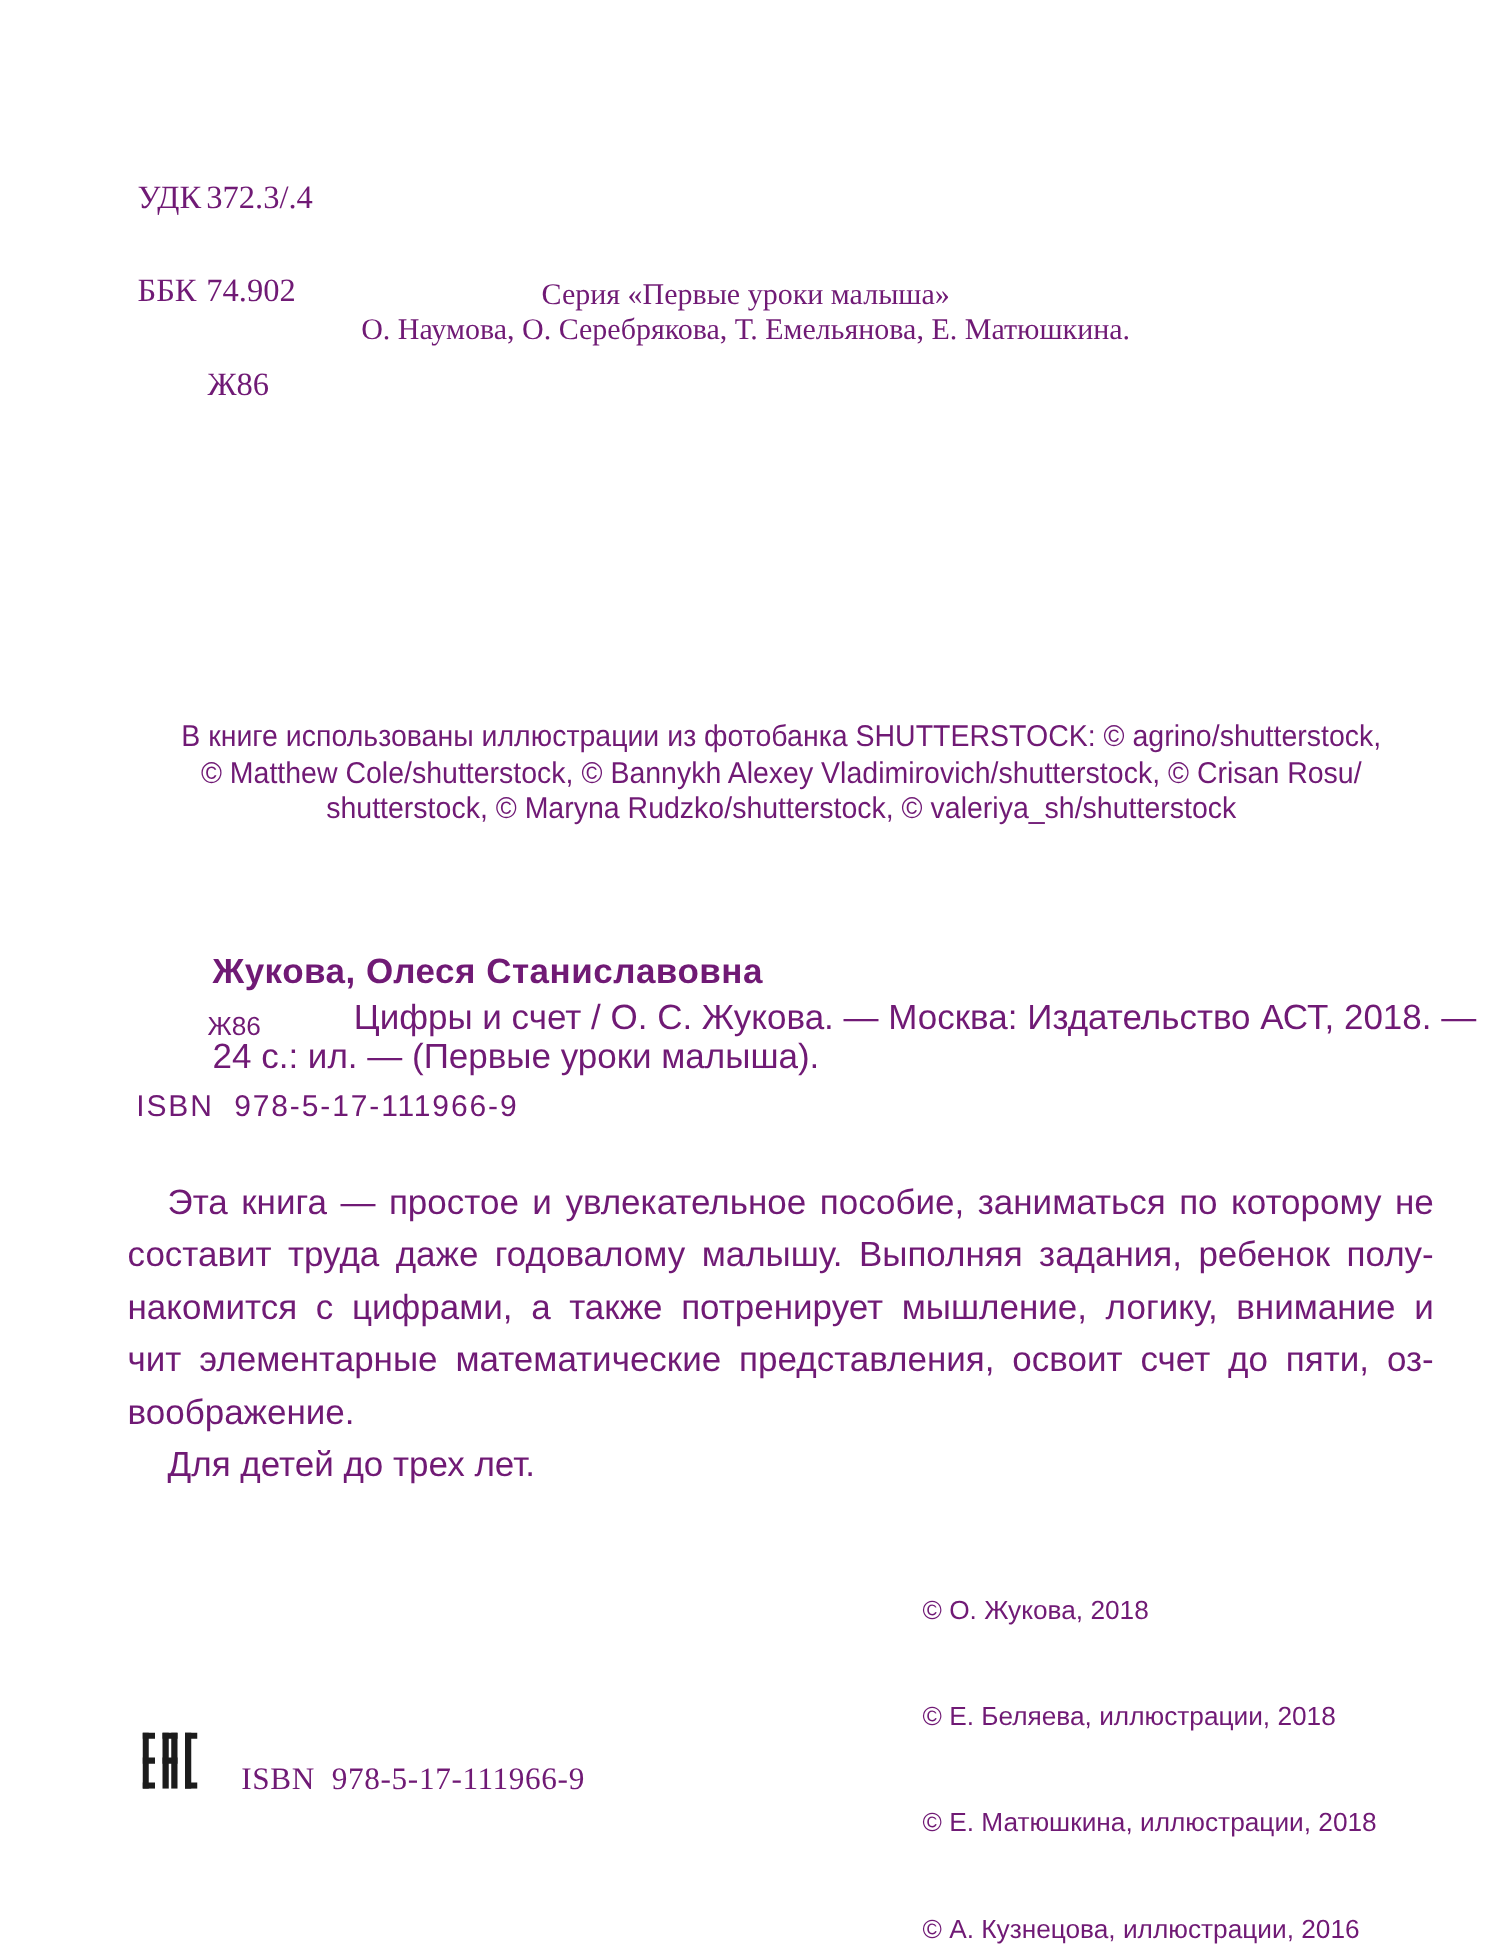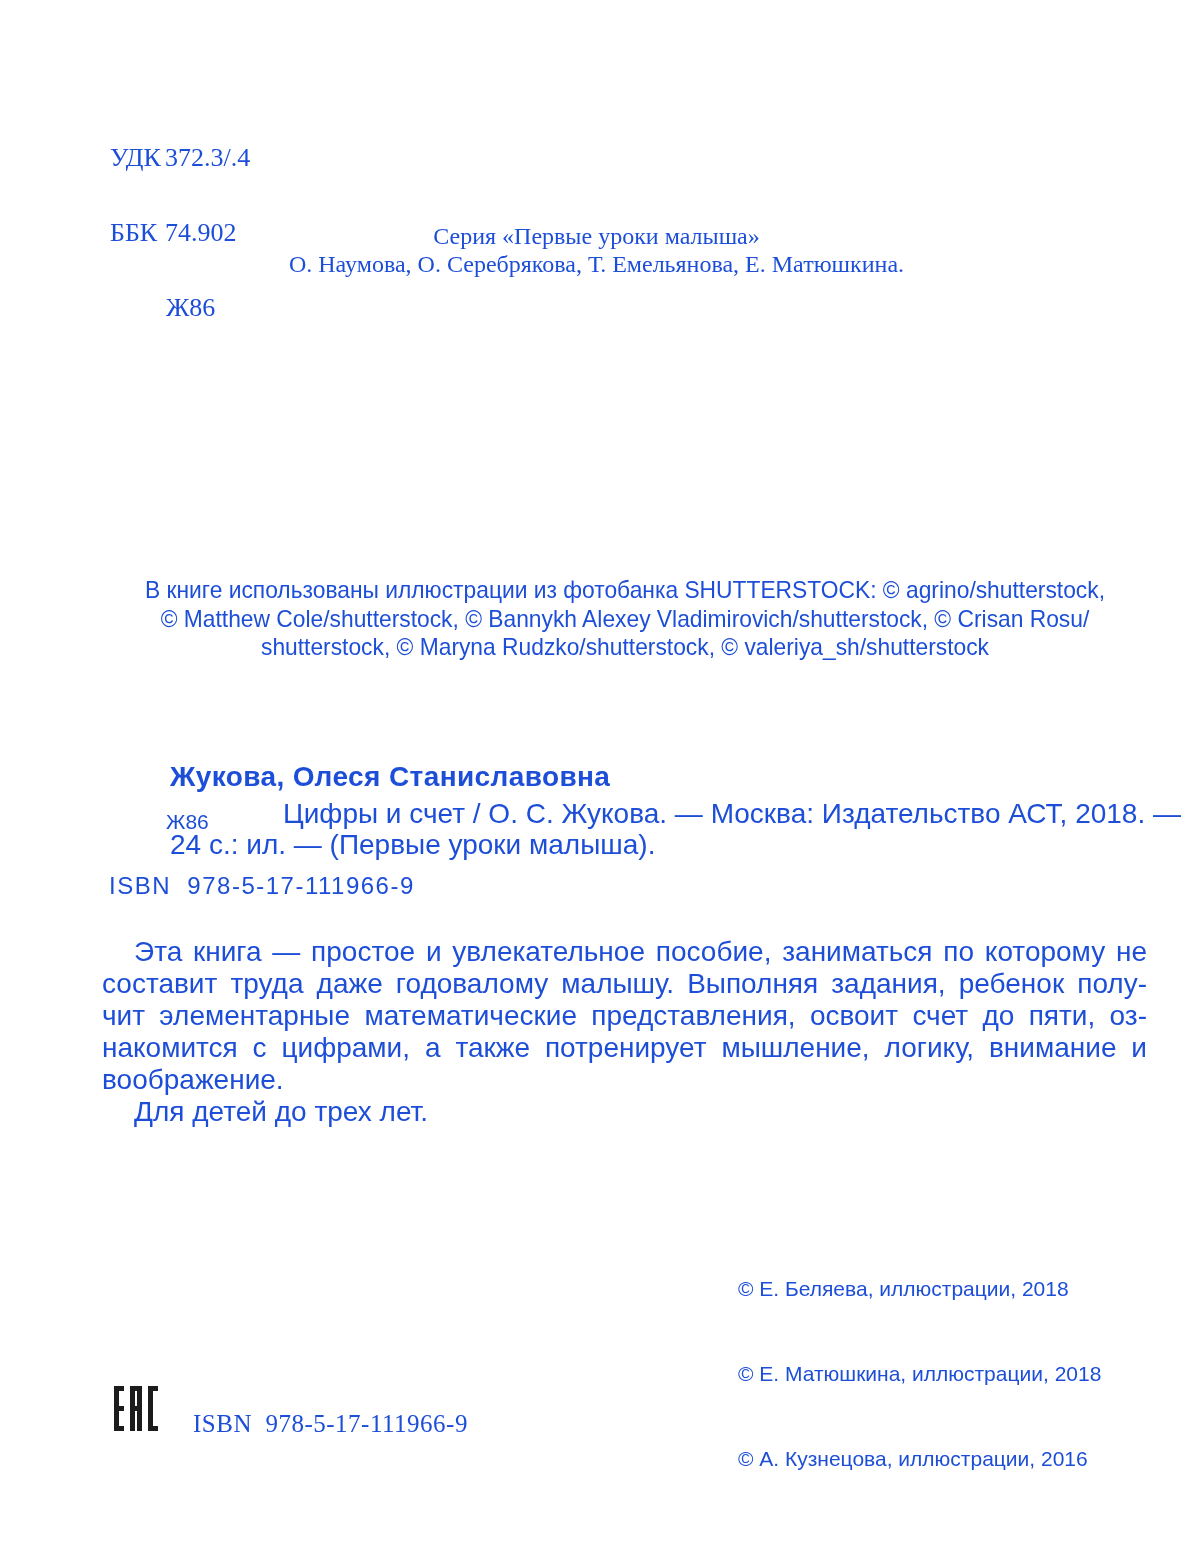--- a/index.html
+++ b/index.html
@@ -6,21 +6,21 @@
     margin: 0;
     padding: 0;
     background: #e8e8e8;
   }
   .page {
     position: relative;
     width: 1193px;
     height: 1565px;
     margin: 0 auto;
     background: #ffffff;
-    color: #1d4ed8;
+    color: #701a75;
     overflow: hidden;
   }
   
   .classification {
     position: absolute;
     left: 110px;
     top: 95px;
     font-family: "Liberation Serif", serif;
     font-size: 26px;
     line-height: 25px;
@@ -112,20 +112,21 @@
     width: 1045px;
     font-family: "Liberation Sans", sans-serif;
     font-size: 28px;
     line-height: 32px;
   }
   .annotation .line {
     display: block;
     text-align: justify;
     text-align-last: justify;
     white-space: normal;
+    margin-top: 10px;
   }
   .annotation .line.first { text-indent: 32px; }
   .annotation .line.last {
     text-align: left;
     text-align-last: left;
   }
   .annotation .line.age-note {
     text-align: left;
     text-align-last: left;
     text-indent: 32px;
@@ -185,27 +186,28 @@
     <div class="author">Жукова, Олеся Станиславовна</div>
     <div class="margin-sign">Ж86</div>
     <div class="desc1">Цифры и счет / О. С. Жукова. — Москва: Издательство АСТ, 2018. —</div>
     <div class="desc2">24 с.: ил. — (Первые уроки малыша).</div>
     <div class="isbn-mid">ISBN  978-5-17-111966-9</div>
   </section>
 
   <section class="annotation">
     <div class="line first">Эта книга — простое и увлекательное пособие, заниматься по которому не</div>
     <div class="line">составит труда даже годовалому малышу. Выполняя задания, ребенок полу-</div>
+    <div class="line">накомится с цифрами, а также потренирует мышление, логику, внимание и</div>
     <div class="line">чит элементарные математические представления, освоит счет до пяти, оз-</div>
-    <div class="line">накомится с цифрами, а также потренирует мышление, логику, внимание и</div>
     <div class="line last">воображение.</div>
     <div class="line age-note">Для детей до трех лет.</div>
   </section>
 
   <section class="copyrights">
+    <div class="item">© О. Жукова, 2018</div>
     <div class="item">© Е. Беляева, иллюстрации, 2018</div>
     <div class="item">© Е. Матюшкина, иллюстрации, 2018</div>
     <div class="item">© А. Кузнецова, иллюстрации, 2016</div>
     
     
     
     
     
   </section>
 

